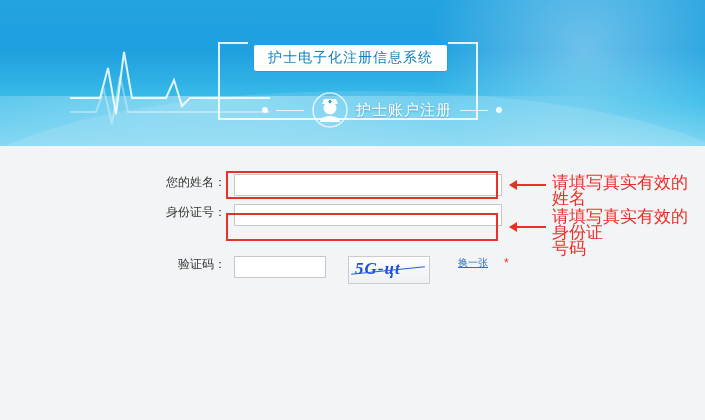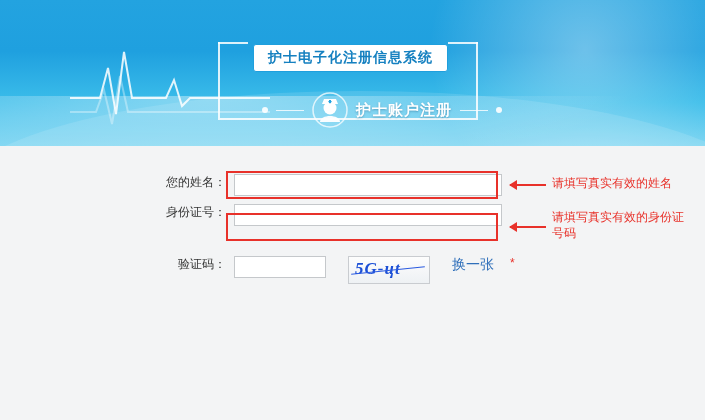--- a/index.html
+++ b/index.html
@@ -92,41 +92,41 @@
   .title-box {
     position: absolute;
     left: 253px;
     top: 44px;
     padding: 4px 14px;
     background: #ffffff;
     border: 1px solid #1f9fdd;
     border-radius: 3px;
     color: #1580c0;
     font-size: 14px;
-    font-weight: bold;
+    font-weight: normal;
     letter-spacing: 1px;
     white-space: nowrap;
   }
   .subtitle-wrap {
     position: absolute;
     left: 262px;
     top: 92px;
     display: flex;
     align-items: center;
     gap: 8px;
   }
   .nurse-avatar {
     width: 36px;
     height: 36px;
     position: relative;
   }
   .subtitle {
     color: #ffffff;
     font-size: 15px;
-    font-weight: bold;
+    font-weight: normal;
     letter-spacing: 1px;
     text-shadow: 0 1px 2px rgba(0,60,100,0.35);
     white-space: nowrap;
   }
   .dot-left, .dot-right {
     width: 6px;
     height: 6px;
     border-radius: 50%;
     background: #ffffff;
     opacity: 0.9;
@@ -205,36 +205,37 @@
   .captcha-strike {
     position: absolute;
     left: 2px;
     top: 13px;
     width: 74px;
     height: 1px;
     background: #2a5ae0;
     transform: rotate(-6deg);
   }
   .refresh-link {
-    margin-left: 22px;
-    font-size: 14px;
+    margin-left: 28px;
+    font-size: 10px;
     color: #2f6fba;
+    text-decoration: underline;
     cursor: pointer;
     white-space: nowrap;
   }
   .required-star {
     margin-left: 16px;
     color: #e8312a;
     font-size: 12px;
   }
 
   
   .annot {
     position: absolute;
-    font-size: 12px;
+    font-size: 17px;
     color: #e8312a;
     line-height: 16px;
     white-space: pre-line;
   }
   .arrow {
     position: absolute;
     height: 2px;
     background: #e8312a;
   }
   .arrow:before {

